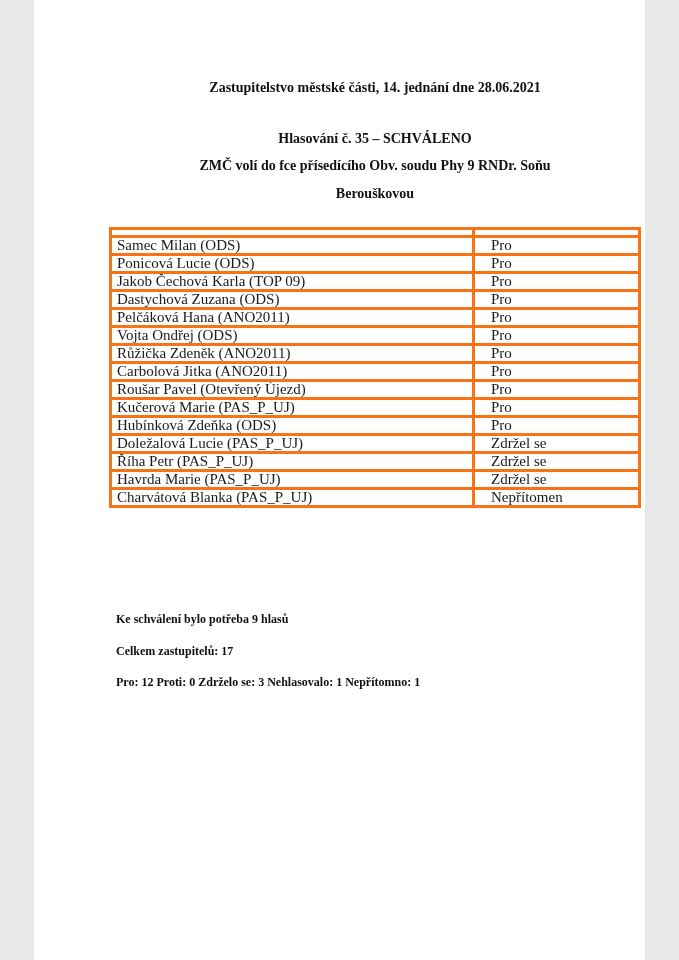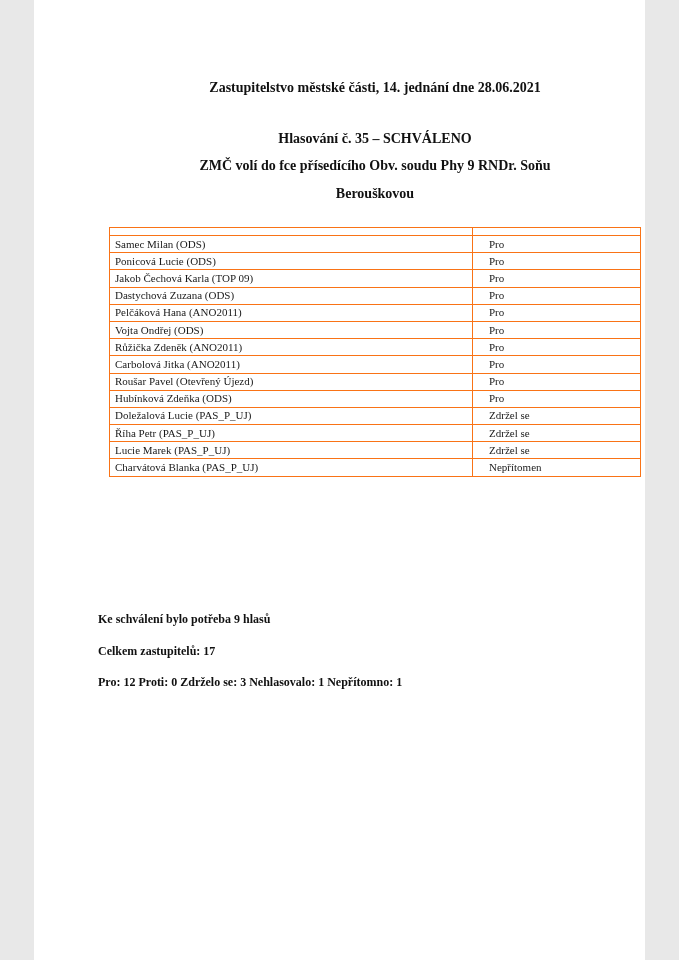--- a/index.html
+++ b/index.html
@@ -31,36 +31,36 @@
 
   table.vote-table {
     position: absolute;
     top: 227px;
     left: 75px;
     width: 532px;
     border-collapse: collapse;
     table-layout: fixed;
   }
   table.vote-table td {
-    border: 1px solid #f97316;
-    font-size: 11px;
+    border: 3px solid #f97316;
+    font-size: 15px;
     line-height: 15px;
     vertical-align: middle;
     white-space: nowrap;
     overflow: hidden;
     color: #1a1a1a;
   }
   table.vote-table tr.spacer-row td { height: 8px; padding: 0; }
   table.vote-table tr.data-row td { height: 17.2px; }
   td.cell-name { width: 363px; padding-left: 5px; }
   td.cell-vote { padding-left: 16px; }
 
   .summary-line {
     position: absolute;
-    left: 64px;
+    left: 82px;
     font-size: 12px;
     font-weight: bold;
     line-height: 15px;
     white-space: nowrap;
     color: #111111;
   }
   .summary-line--quorum  { top: 612px; }
   .summary-line--total   { top: 644px; }
   .summary-line--results { top: 675px; }
 </style>
@@ -115,33 +115,37 @@
         </tr>
         <tr class="data-row">
           <td class="cell-name">Carbolová Jitka (ANO2011)</td>
           <td class="cell-vote">Pro</td>
         </tr>
         <tr class="data-row">
           <td class="cell-name">Roušar Pavel (Otevřený Újezd)</td>
           <td class="cell-vote">Pro</td>
         </tr>
         <tr class="data-row">
+          <td class="cell-name">Kučerová Marie (PAS_P_UJ)</td>
+          <td class="cell-vote">Pro</td>
+        </tr>
+        <tr class="data-row">
           <td class="cell-name">Hubínková Zdeňka (ODS)</td>
           <td class="cell-vote">Pro</td>
         </tr>
         <tr class="data-row">
           <td class="cell-name">Doležalová Lucie (PAS_P_UJ)</td>
           <td class="cell-vote">Zdržel se</td>
         </tr>
         <tr class="data-row">
           <td class="cell-name">Říha Petr (PAS_P_UJ)</td>
           <td class="cell-vote">Zdržel se</td>
         </tr>
         <tr class="data-row">
-          <td class="cell-name">Lucie Marek (PAS_P_UJ)</td>
+          <td class="cell-name">Havrda Marie (PAS_P_UJ)</td>
           <td class="cell-vote">Zdržel se</td>
         </tr>
         <tr class="data-row">
           <td class="cell-name">Charvátová Blanka (PAS_P_UJ)</td>
           <td class="cell-vote">Nepřítomen</td>
         </tr>
       </tbody>
   </table>
 
   <div class="summary-line summary-line--quorum">Ke schválení bylo potřeba 9 hlasů</div>

